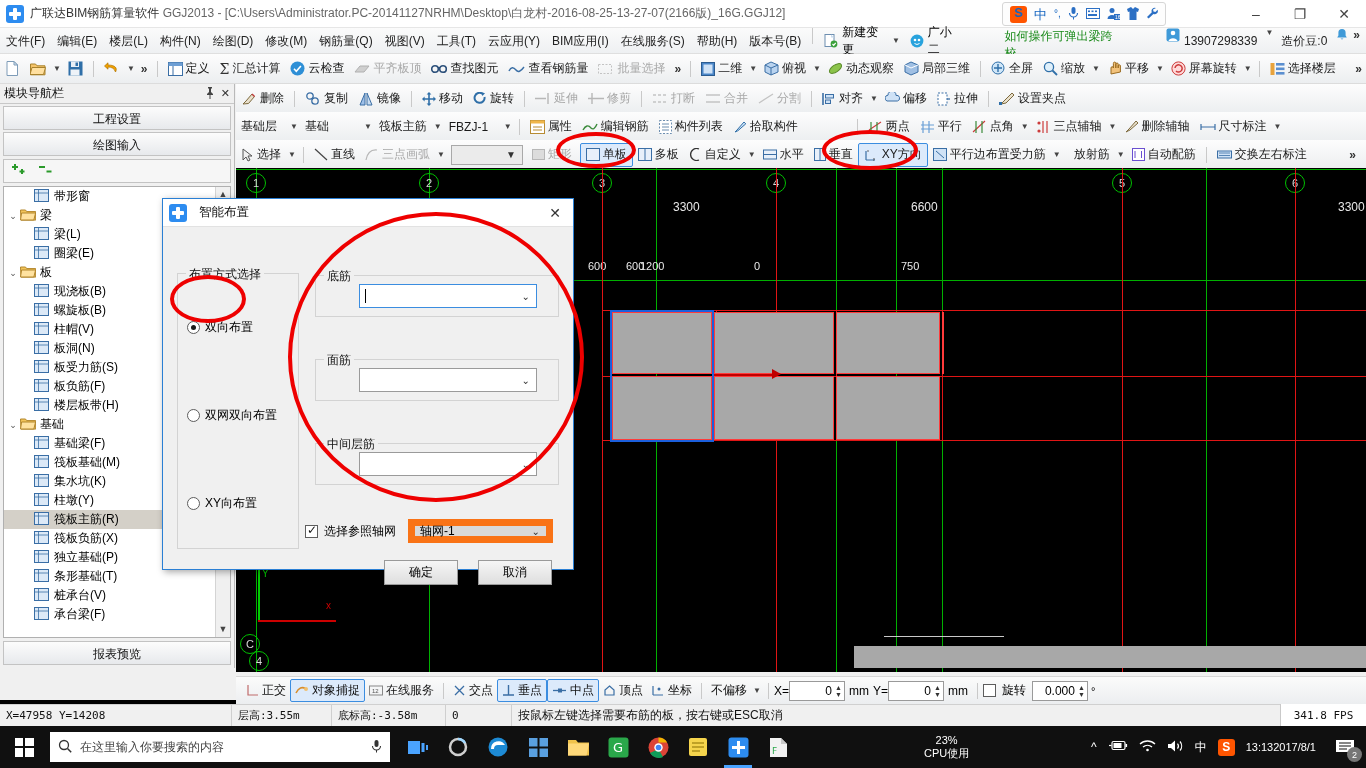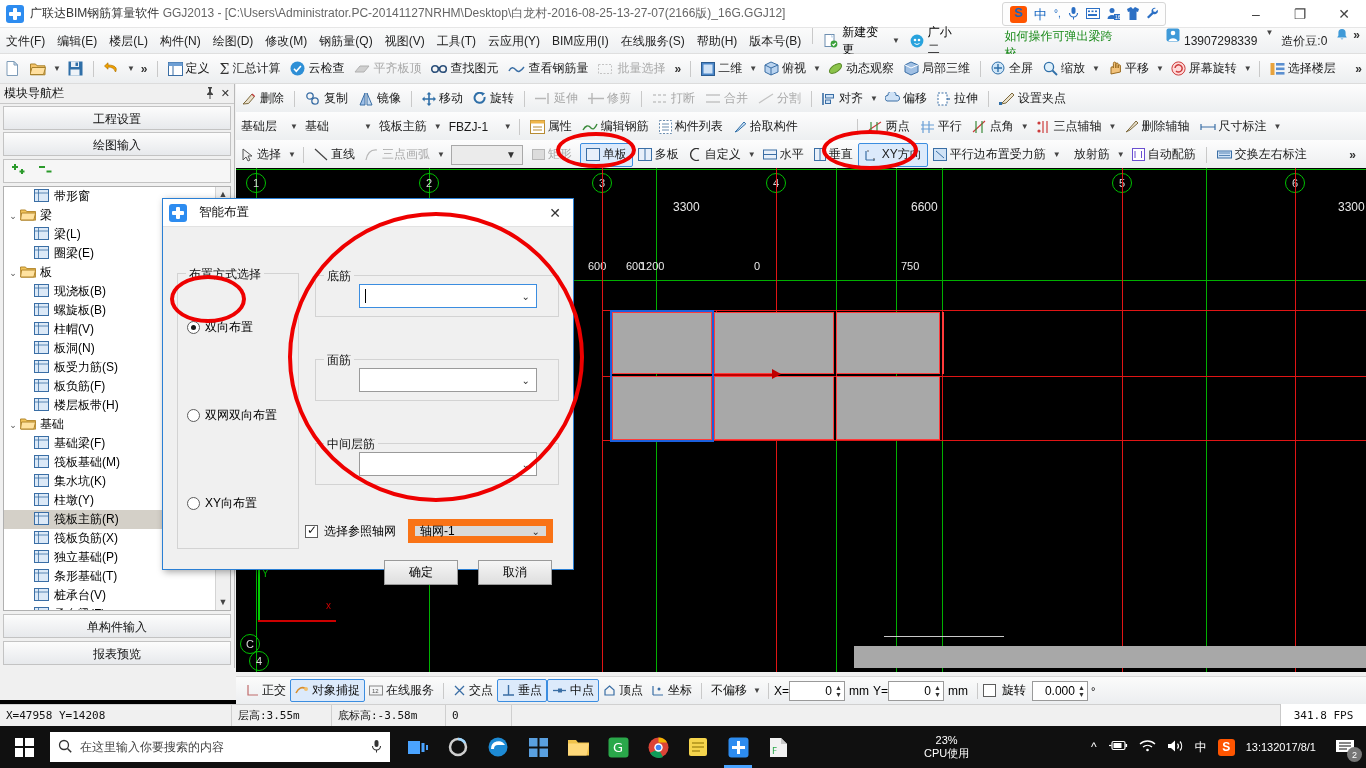--- a/index.html
+++ b/index.html
@@ -1102,21 +1102,20 @@
               </svg></span>
             <span>承台梁(F)</span>
           </div>
         </div>
       <div class="scroll-v">
         <div class="sv-arrow">▲</div>
         <div class="sv-thumb" style="top:16px; height:320px;"></div>
         <div class="sv-arrow" style="position:absolute; bottom:0; left:0; right:0;">▼</div>
       </div>
     </div>
-    <div class="lp-bottom-tab">单构件输入</div>
     <div class="lp-bottom-tab" style="margin-bottom:3px">报表预览</div>
   </div>
 
   <div class="dialog">
     <div class="dlg-title">
       <span class="app-logo" style="margin-left:0"></span>
       <span class="t">智能布置</span>
       <span class="dlg-close">✕</span>
     </div>
     <div class="dlg-body">
@@ -1263,20 +1262,21 @@
       <span class="ar" style="bottom:2px">▼</span>
     </span>
     <span style="font-size:11px; padding-left:3px">°</span>
   </div>
 
   <div class="statusbar">
     <div class="st-cell" style="width:232px">X=47958  Y=14208</div>
     <div class="st-cell" style="width:100px">层高:3.55m</div>
     <div class="st-cell" style="width:114px">底标高:-3.58m</div>
     <div class="st-cell" style="width:66px">0</div>
+    <div class="st-cell" style="border-right:none; font-family:'Liberation Sans',sans-serif; font-size:12px;">按鼠标左键选择需要布筋的板，按右键或ESC取消</div>
   </div>
   <div class="fps-cell">341.8 FPS</div>
 
   <div class="taskbar">
     <div class="start">
       <span class="win">
           <i></i>
           <i></i>
           <i></i>
           <i></i>

